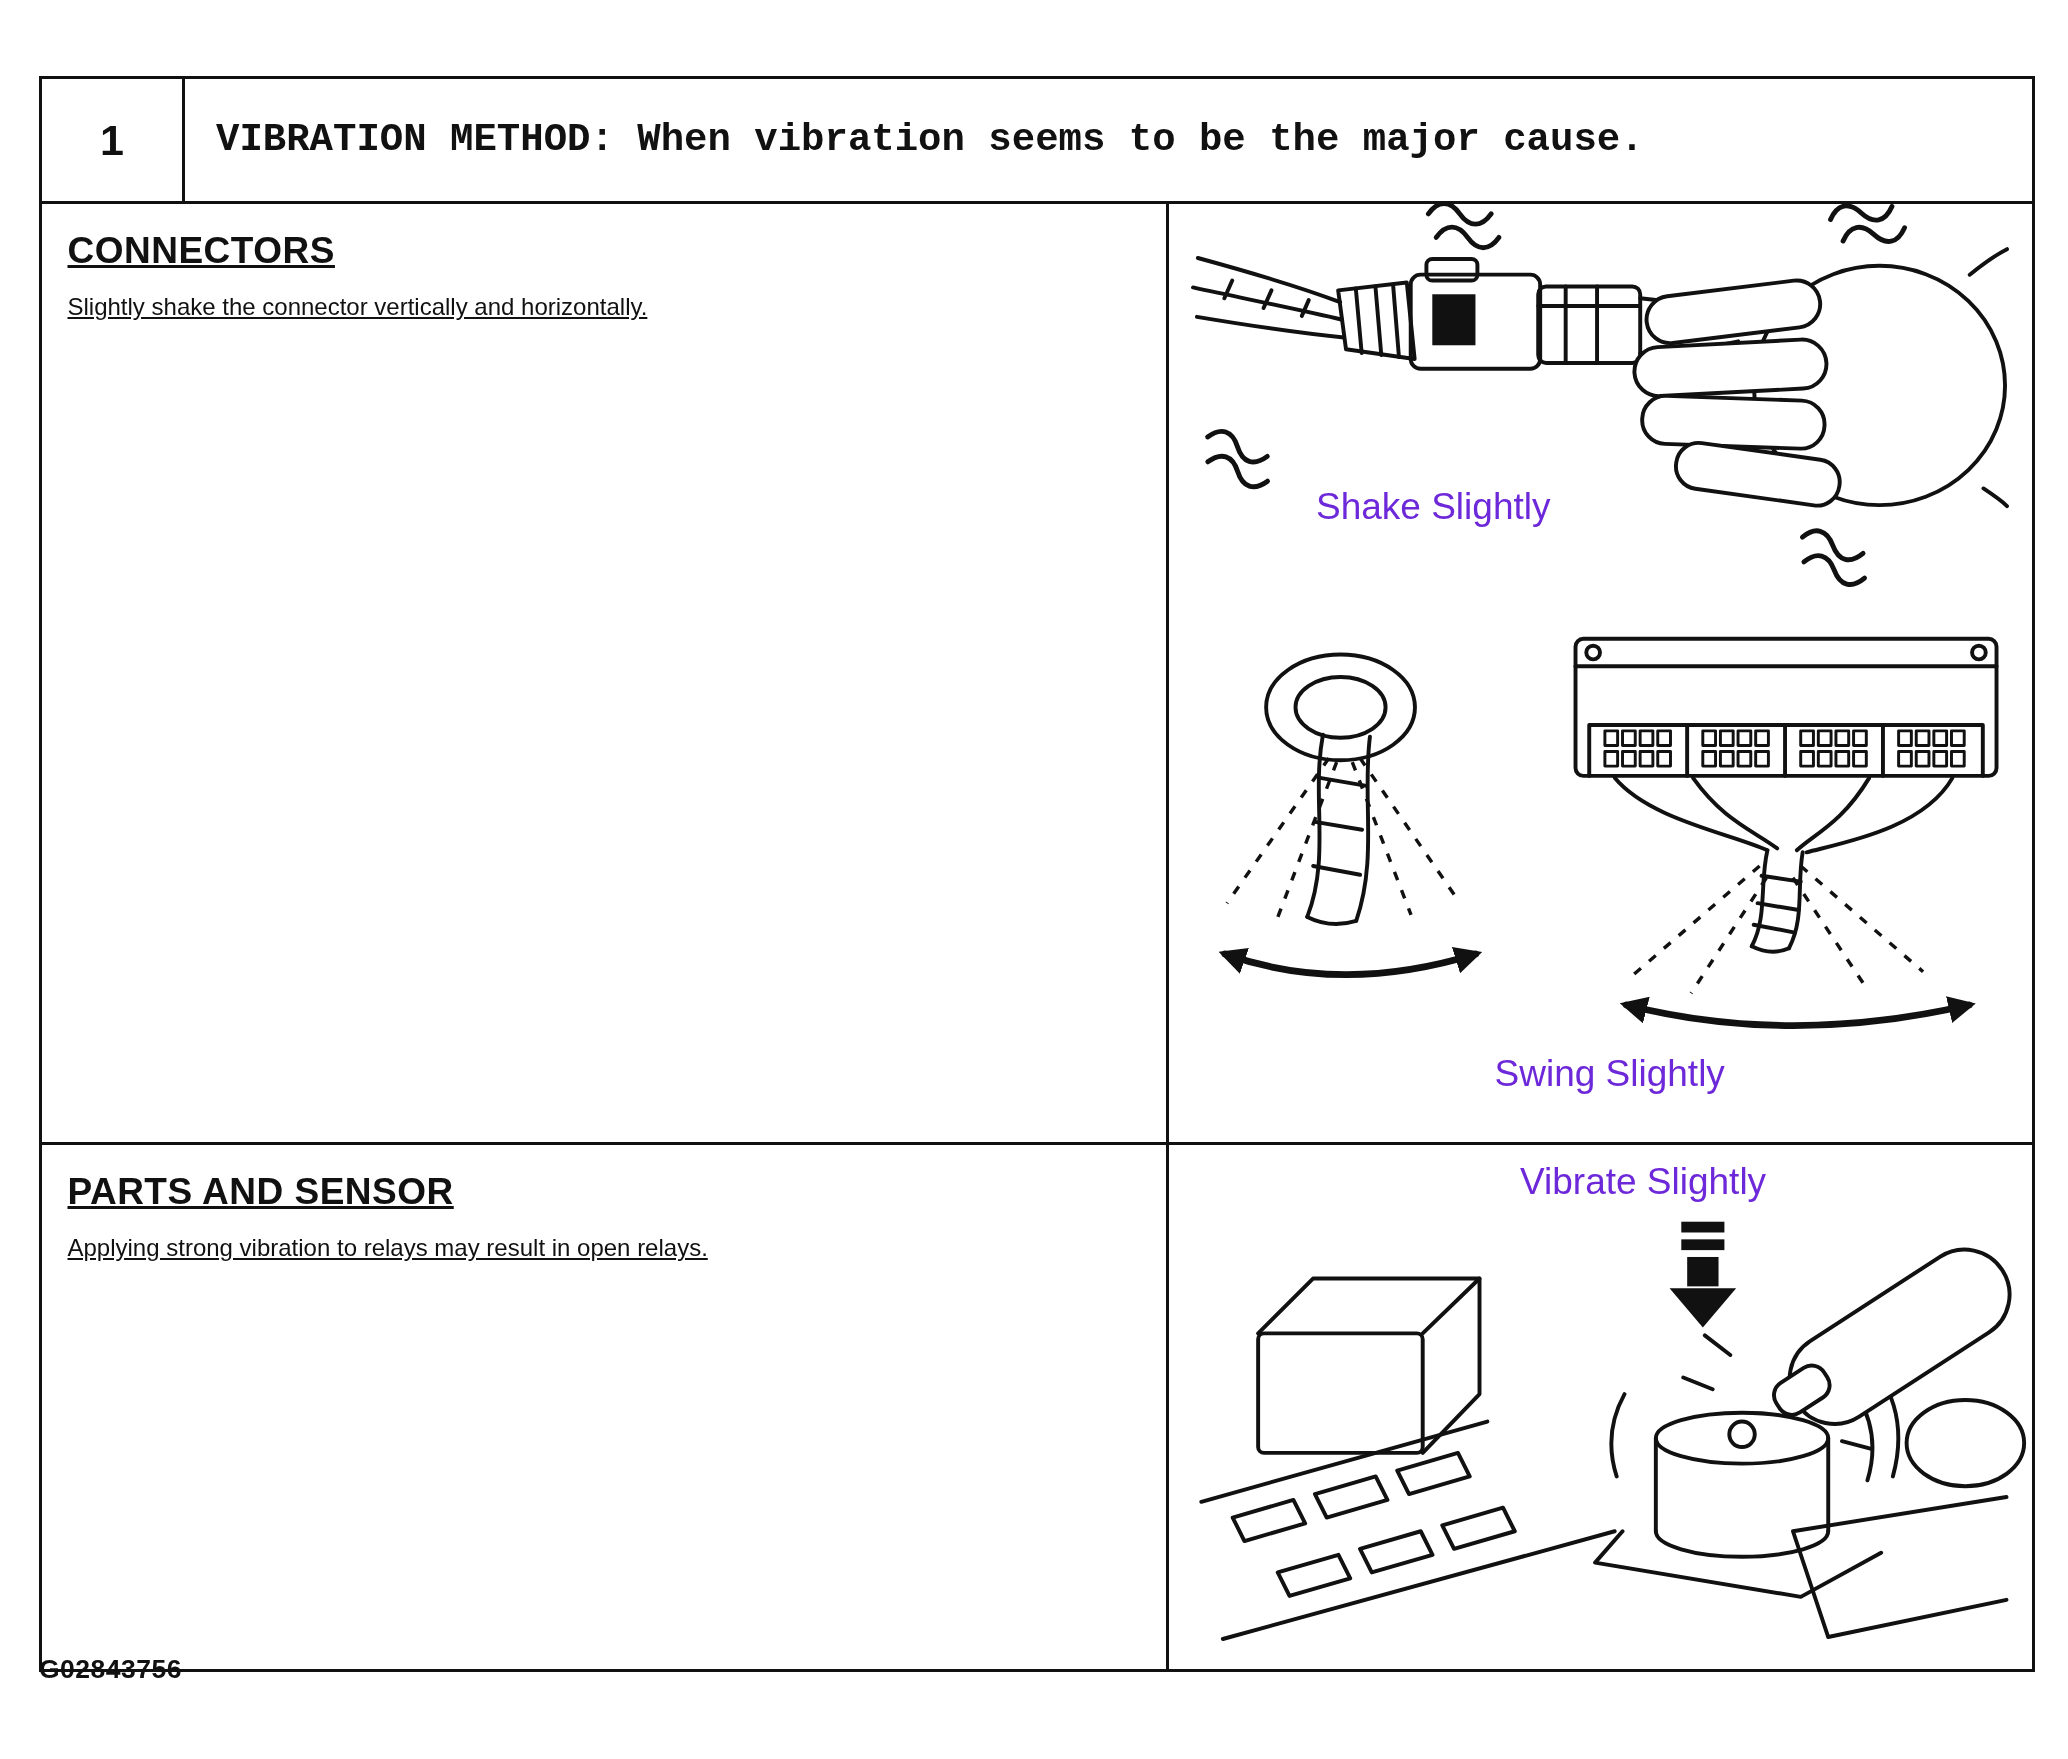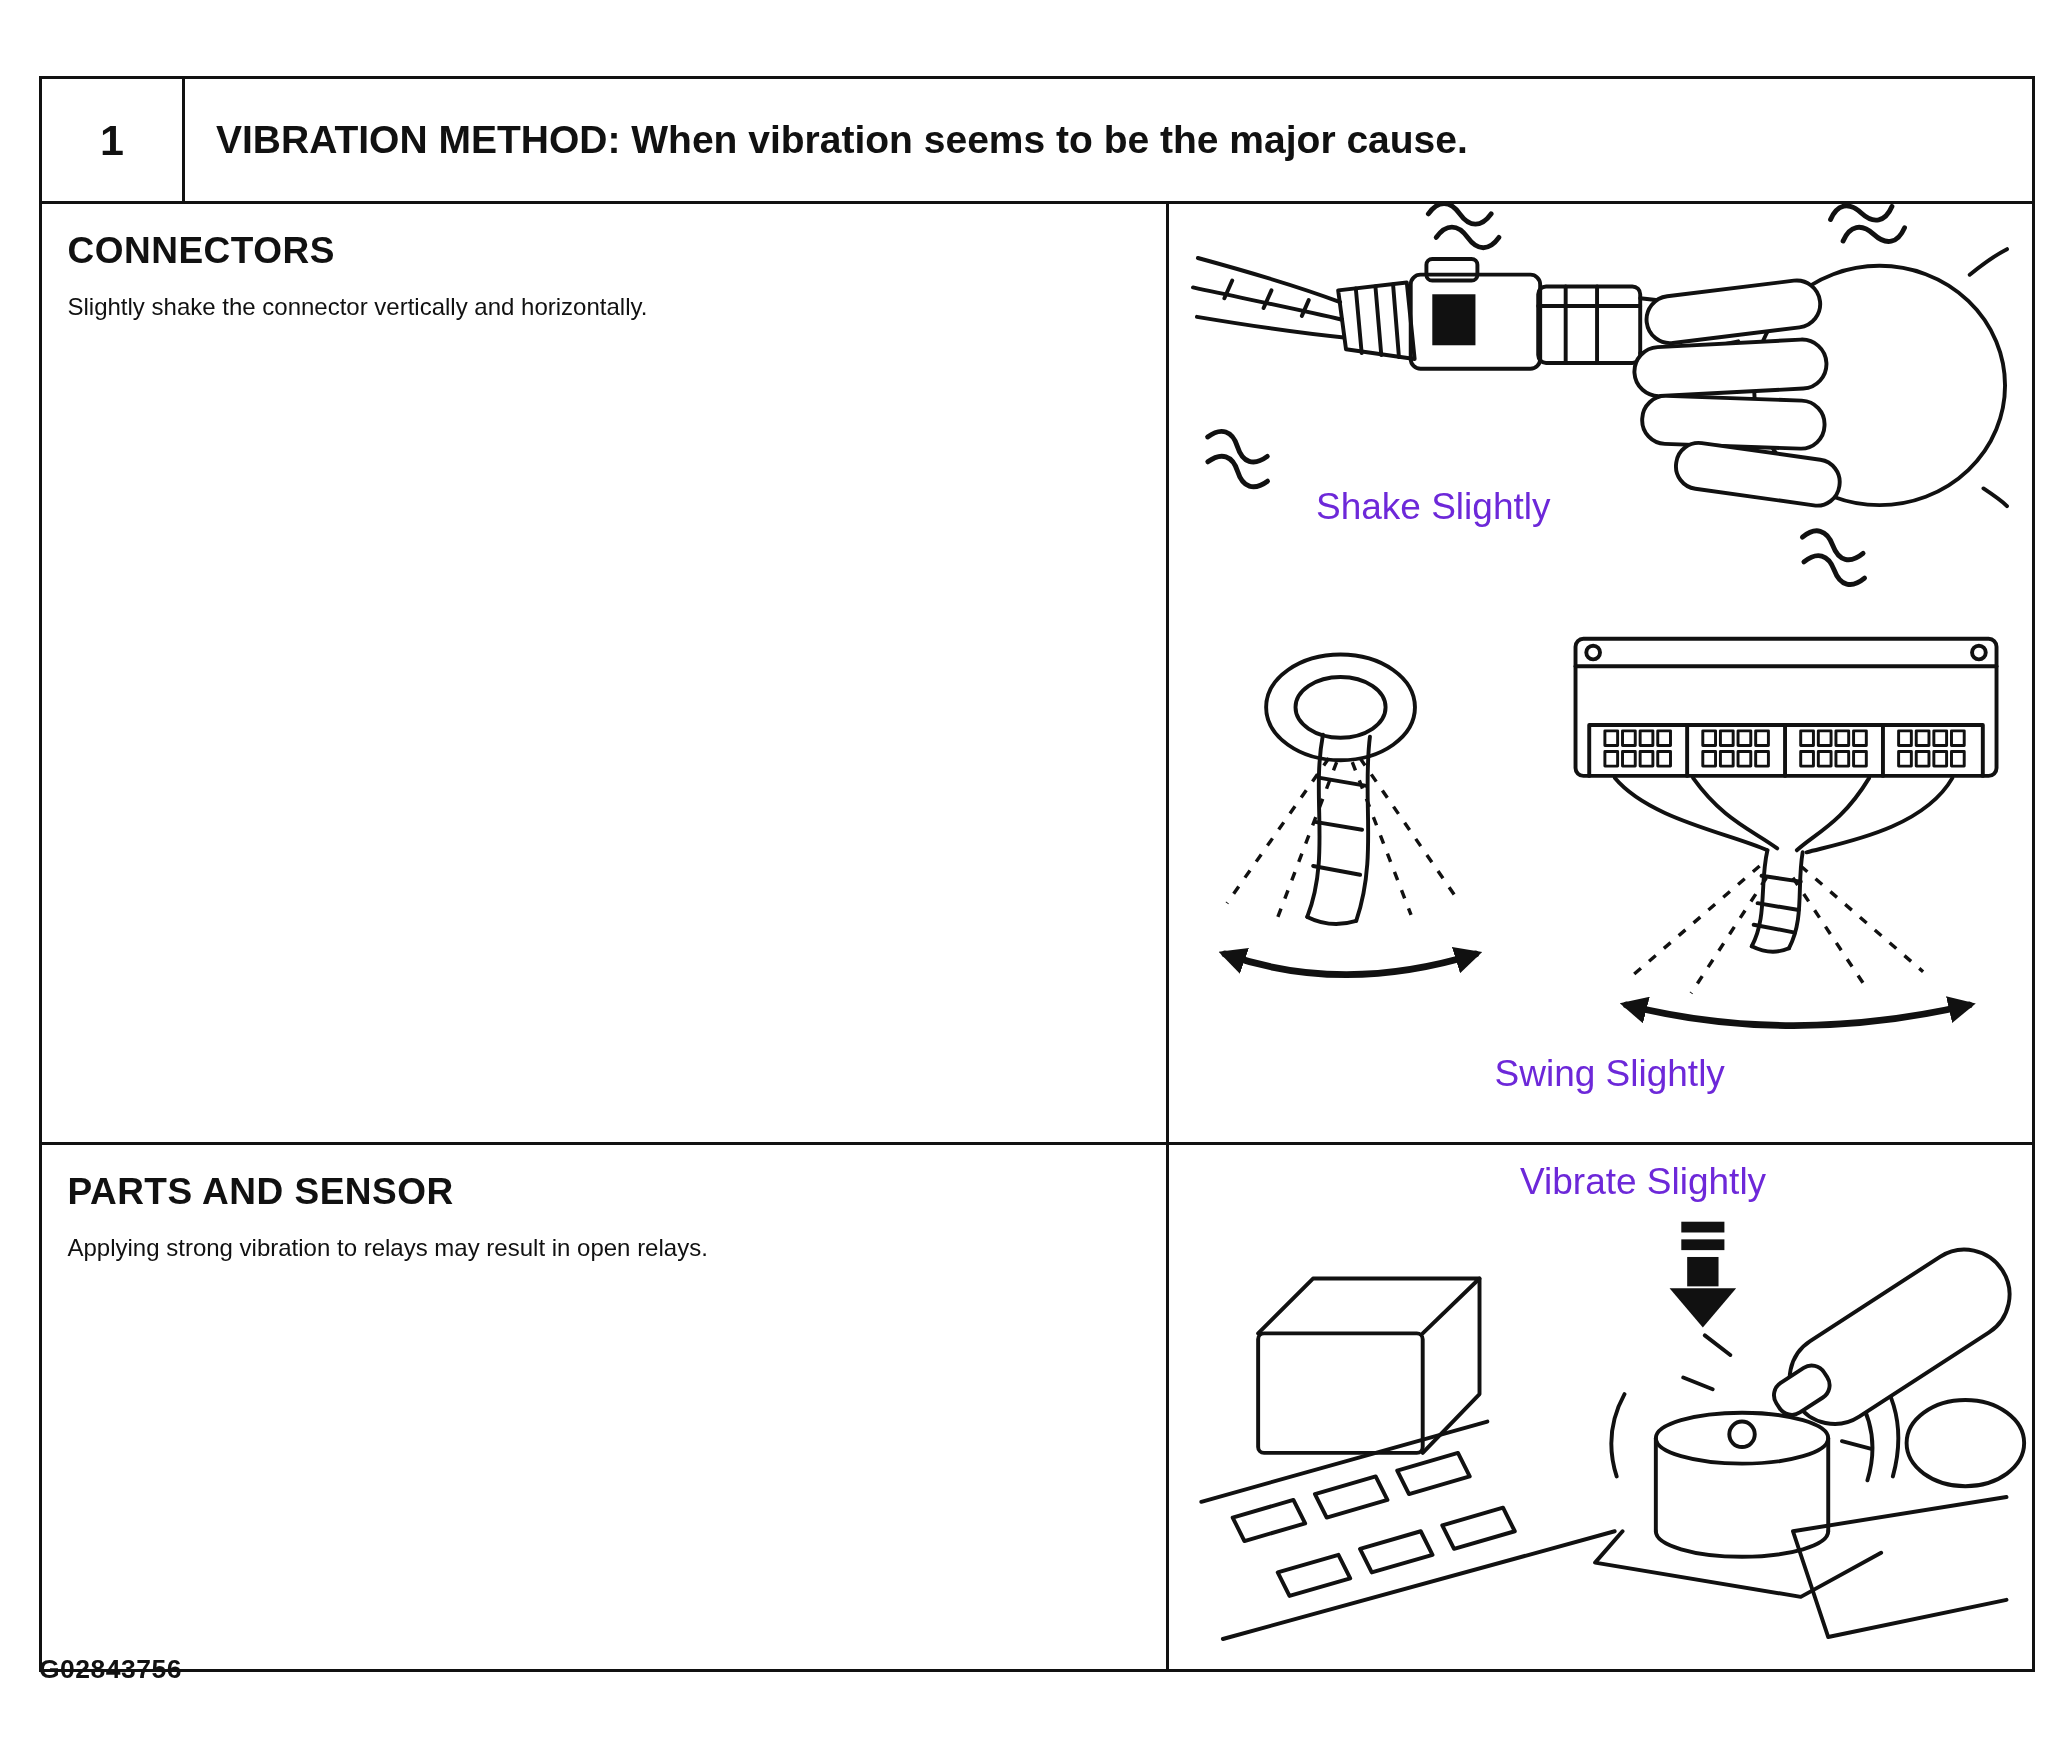--- a/index.html
+++ b/index.html
@@ -41,22 +41,23 @@
     flex: none;
   }
   .title-cell {
     flex: 1;
     display: flex;
     align-items: center;
     padding-left: 31px;
     padding-right: 19.6px;
     font-weight: bold;
     font-size: 39px;
-  }
-  .body-row { display: flex; flex: none; }
+    font-family: Liberation Mono, monospace;
+  }
+  .body-row { display: flex; flex: none; text-decoration: underline; }
   .row1 { height: 941px; border-bottom: 3.9px solid #111; }
   .row2 { flex: 1; }
   .text-cell {
     width: 1127px;
     border-right: 3.9px solid #111;
     padding: 25.5px 29px 19.6px 25.5px;
     flex: none;
   }
   .illo-cell {
     flex: 1;

